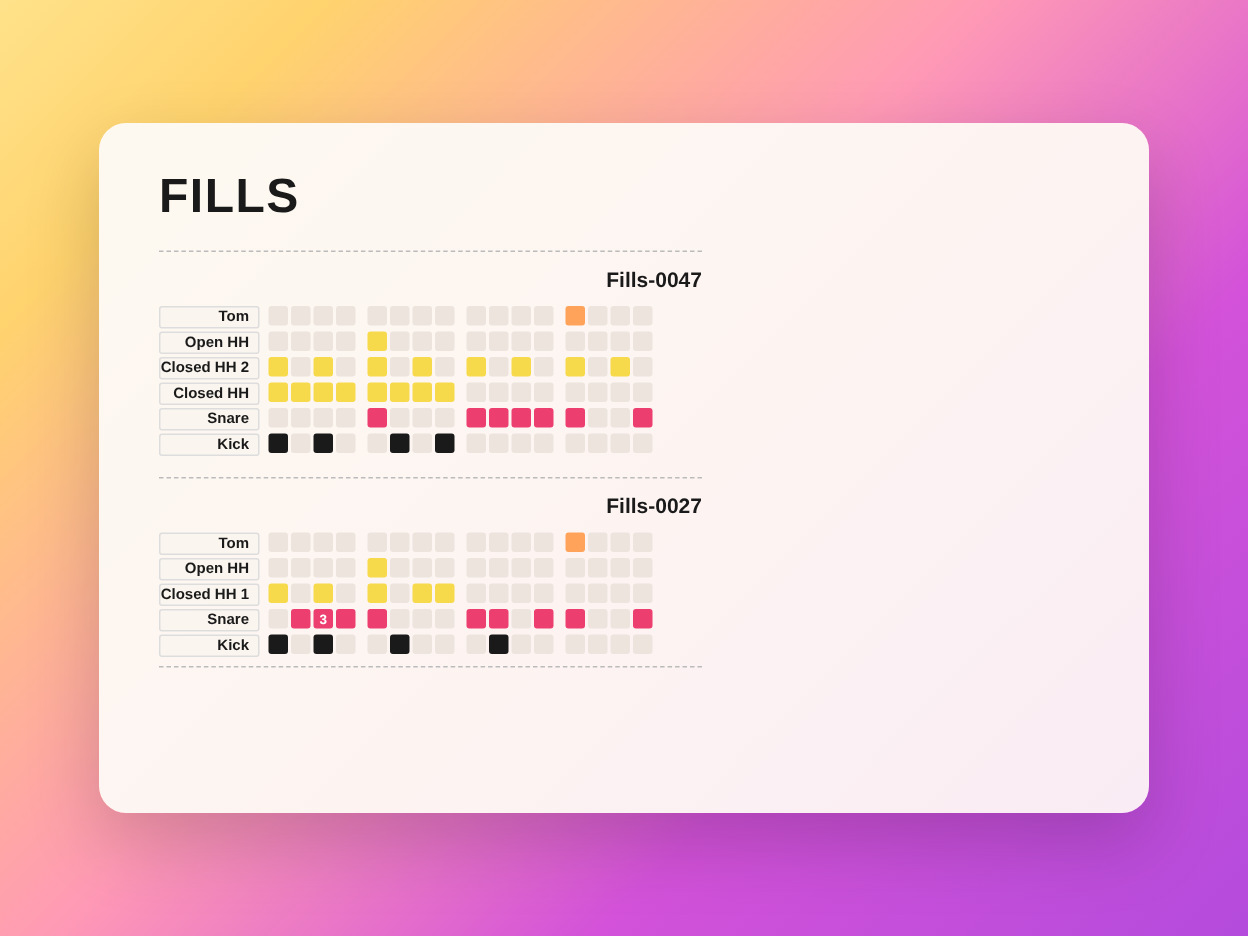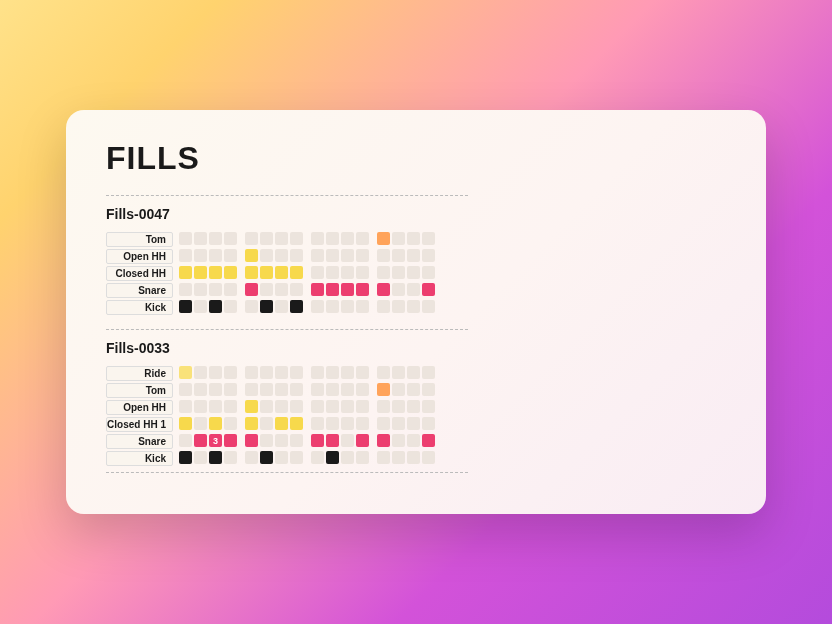--- a/index.html
+++ b/index.html
@@ -3,21 +3,21 @@
 <meta charset="utf-8">
 <style>
   * { box-sizing: border-box; margin: 0; padding: 0; }
   body {
     font-family: -apple-system, BlinkMacSystemFont, "Segoe UI", Arial, sans-serif;
     width: 832px; height: 624px;
     background: linear-gradient(135deg, #ffe28a 0%, #ffd36e 15%, #ff9ab5 45%, #d352d9 70%, #b44bdc 100%);
     display: flex; align-items: center; justify-content: center;
   }
   .card {
-    width: 700px; height: 404px;
+    width: 700px; height: 460px;
     background: linear-gradient(135deg, #fdf9f0 0%, #fdf4f2 55%, #f9ecf4 100%);
     border-radius: 18px;
     box-shadow: 0 20px 50px rgba(0,0,0,0.18);
     padding: 30px 40px 32px 40px;
     position: relative;
     overflow: hidden;
   }
   .header { display: flex; justify-content: space-between; align-items: center; margin-bottom: 18px; }
   .title {
     font-size: 32px; font-weight: 900; letter-spacing: 1px;
@@ -47,20 +47,21 @@
     border-top: 1px dashed #bbb;
     padding-top: 10px;
     margin-bottom: 8px;
     width: 362px;
     padding-bottom: 4px;
   }
   .group:last-child { border-bottom: 1px dashed #bbb; }
   .group-title {
     font-size: 14px; font-weight: 800; color: #1a1a1a;
     margin-bottom: 10px;
+    text-align: right;
   }
   .row { display: flex; align-items: flex-start; margin-bottom: 2px; }
   .row-label {
     width: 67px; text-align: right;
     font-size: 10px; font-weight: 700; color: #1a1a1a;
     padding-right: 6px;
     border: 1px solid #ddd; border-radius: 2px; background: #faf5ee;
     margin-right: 6px;
     line-height: 13px;
   }
@@ -130,20 +131,41 @@
             <div class="step"></div>
             <div class="step"></div>
             <div class="step"></div>
             <div class="step beat-gap"></div>
             <div class="step"></div>
             <div class="step"></div>
             <div class="step"></div>
           </div>
         </div>
         <div class="row">
+          <div class="row-label">Closed HH 2</div>
+          <div class="steps">
+            <div class="step hh"></div>
+            <div class="step"></div>
+            <div class="step hh"></div>
+            <div class="step"></div>
+            <div class="step beat-gap hh"></div>
+            <div class="step"></div>
+            <div class="step hh"></div>
+            <div class="step"></div>
+            <div class="step beat-gap hh"></div>
+            <div class="step"></div>
+            <div class="step hh"></div>
+            <div class="step"></div>
+            <div class="step beat-gap hh"></div>
+            <div class="step"></div>
+            <div class="step hh"></div>
+            <div class="step"></div>
+          </div>
+        </div>
+        <div class="row">
           <div class="row-label">Closed HH</div>
           <div class="steps">
             <div class="step hh"></div>
             <div class="step hh"></div>
             <div class="step hh"></div>
             <div class="step hh"></div>
             <div class="step beat-gap hh"></div>
             <div class="step hh"></div>
             <div class="step hh"></div>
             <div class="step hh"></div>
@@ -194,42 +216,21 @@
             <div class="step"></div>
             <div class="step"></div>
             <div class="step beat-gap"></div>
             <div class="step"></div>
             <div class="step"></div>
             <div class="step"></div>
           </div>
         </div>
       </div>
       <div class="group">
-        <div class="group-title">Fills-0033</div>
-        <div class="row">
-          <div class="row-label">Ride</div>
-          <div class="steps">
-            <div class="step ride"></div>
-            <div class="step"></div>
-            <div class="step"></div>
-            <div class="step"></div>
-            <div class="step beat-gap"></div>
-            <div class="step"></div>
-            <div class="step"></div>
-            <div class="step"></div>
-            <div class="step beat-gap"></div>
-            <div class="step"></div>
-            <div class="step"></div>
-            <div class="step"></div>
-            <div class="step beat-gap"></div>
-            <div class="step"></div>
-            <div class="step"></div>
-            <div class="step"></div>
-          </div>
-        </div>
+        <div class="group-title">Fills-0027</div>
         <div class="row">
           <div class="row-label">Tom</div>
           <div class="steps">
             <div class="step"></div>
             <div class="step"></div>
             <div class="step"></div>
             <div class="step"></div>
             <div class="step beat-gap"></div>
             <div class="step"></div>
             <div class="step"></div>

